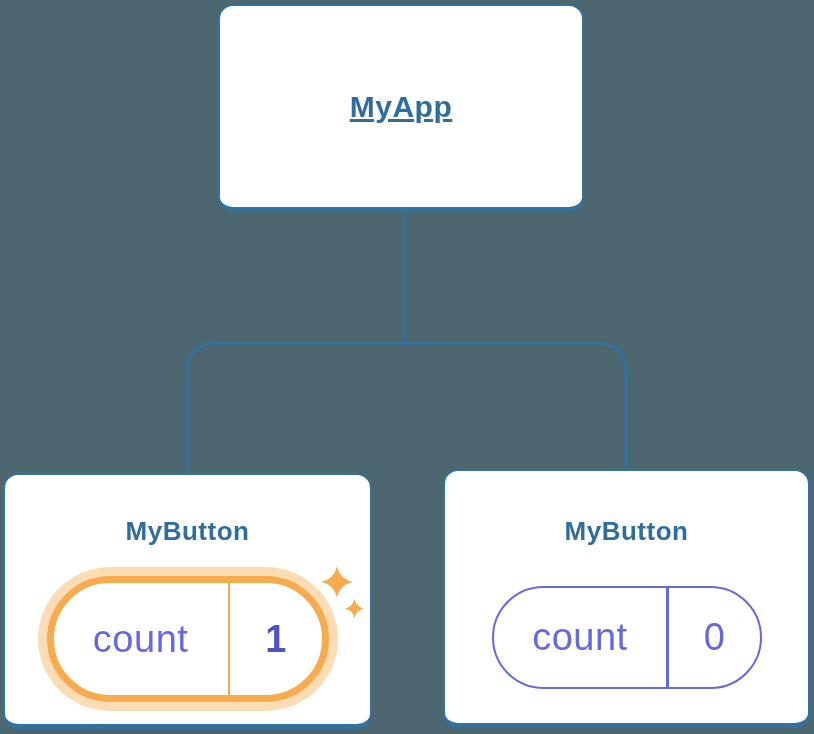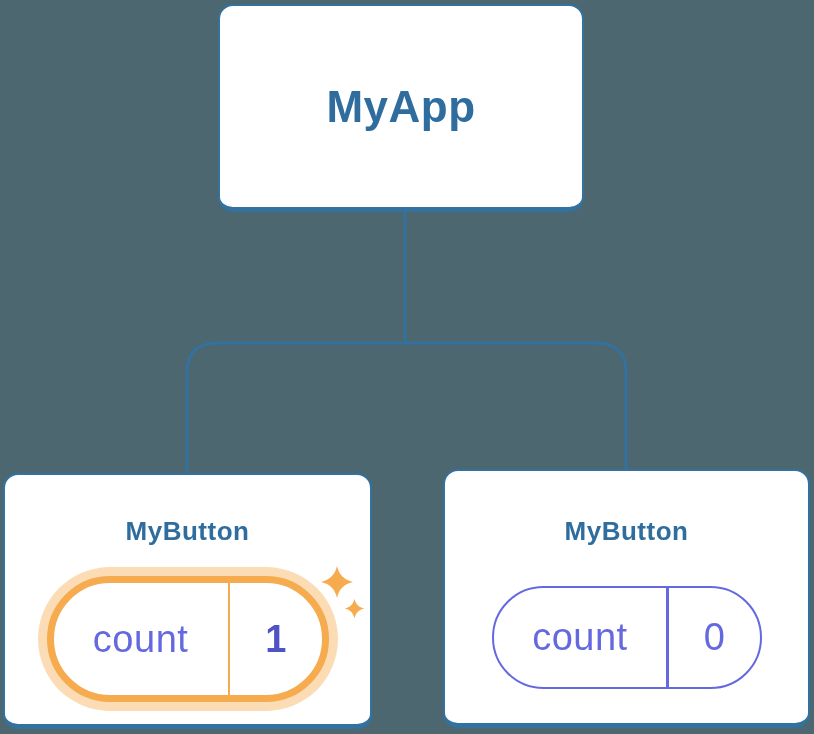--- a/index.html
+++ b/index.html
@@ -36,21 +36,21 @@
     box-sizing:border-box;
     z-index:1;
     display:flex;
     flex-direction:column;
     align-items:center;
   }
   .node-root{
     left:218px;top:4px;width:366px;height:208px;
     justify-content:center;
   }
-  .node-root .node-title{font-size:44px;}
+  .node-root .node-title{font-size:30px;text-decoration:underline;}
   .node-child-left{left:3px;top:473px;width:369px;height:256px;padding-top:34px;}
   .node-child-right{left:443px;top:469px;width:367px;height:259px;padding-top:38px;}
   .node-title{
     font-size:26px;
     font-weight:700;
     color:var(--title-text-blue);
     letter-spacing:0.5px;
     line-height:44px;
   }
   .state-pill{

